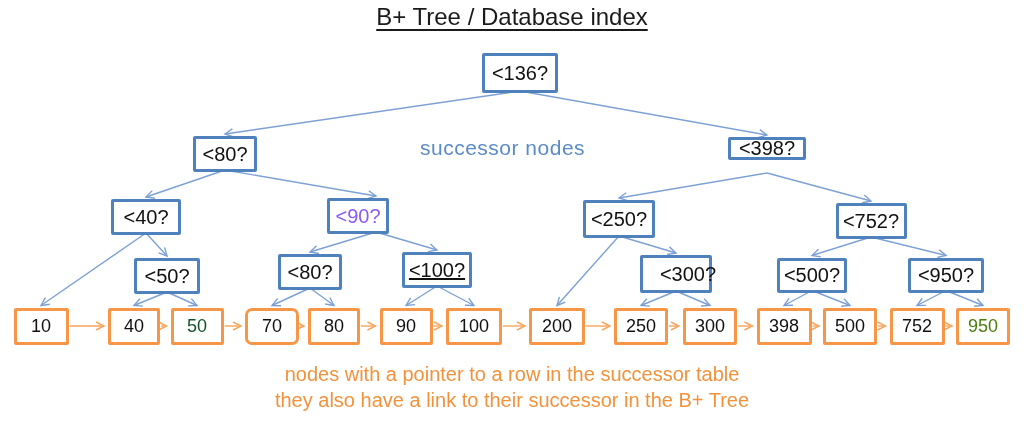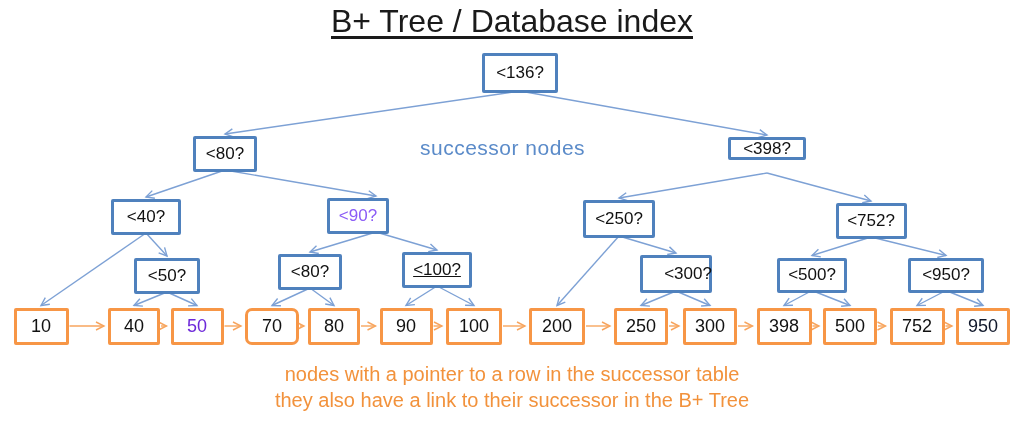--- a/index.html
+++ b/index.html
@@ -2,31 +2,31 @@
 <html style="--c-decision-border: #4f81bd; --c-leaf-border: #f79646; --c-caption: #5b8bc9; --c-note: #f2923c;"><head>
 <meta charset="utf-8">
 <style>
   html,body{margin:0;padding:0;background:#fff;}
   .stage{
     position:relative;width:1024px;height:424px;background:#ffffff;
     font-family:"Liberation Sans", sans-serif;overflow:hidden;
   }
   .title{
     position:absolute;top:3px;left:0;right:0;text-align:center;
-    font-size:32px;color:#1a1a1a;text-decoration:underline;
+    font-size:24px;color:#1a1a1a;text-decoration:underline;
     text-underline-offset:4px;
   }
   #edges{position:absolute;left:0;top:0;z-index:1;}
   #nodes{position:absolute;left:0;top:0;width:100%;height:100%;z-index:2;pointer-events:none;}
   .node{
     position:absolute;display:flex;align-items:center;justify-content:center;
     background:#ffffff;box-sizing:border-box;color:#111;border-radius:2px;
     white-space:nowrap;
   }
-  .decision{border:3px solid var(--c-decision-border,#4f81bd);font-size:17px;}
+  .decision{border:3px solid var(--c-decision-border,#4f81bd);font-size:20px;}
   .leaf{border:3px solid var(--c-leaf-border,#f79646);font-size:18px;}
   .caption{
     position:absolute;left:420px;top:136px;font-size:21px;
     color:var(--c-caption,#5b8bc9);letter-spacing:0.5px;
   }
   .notes{
     position:absolute;top:361px;left:0;right:0;text-align:center;
     font-size:20px;line-height:26px;color:var(--c-note,#f2923c);
   }
 </style>
@@ -93,31 +93,31 @@
       <div class="node decision" style="left: 583px; top: 200px; width: 72px; height: 38px; color: rgb(17, 17, 17);">&lt;250?</div>
       <div class="node decision" style="left: 835.5px; top: 203px; width: 71px; height: 36px; color: rgb(17, 17, 17);">&lt;752?</div>
       <div class="node decision" style="left: 134px; top: 258px; width: 66px; height: 36px; color: rgb(17, 17, 17);">&lt;50?</div>
       <div class="node decision" style="left: 278px; top: 254px; width: 64px; height: 36px; color: rgb(17, 17, 17);">&lt;80?</div>
       <div class="node decision" style="left: 402px; top: 252px; width: 70px; height: 36px; color: rgb(17, 17, 17); text-decoration: underline;">&lt;100?</div>
       <div class="node decision" style="left: 640px; top: 255px; width: 72px; height: 38px; color: rgb(17, 17, 17); padding-left: 24px;">&lt;300?</div>
       <div class="node decision" style="left: 777px; top: 257.5px; width: 70px; height: 35px; color: rgb(17, 17, 17);">&lt;500?</div>
       <div class="node decision" style="left: 908px; top: 257.5px; width: 76px; height: 35px; color: rgb(17, 17, 17);">&lt;950?</div>
       <div class="node leaf" style="left: 13.5px; top: 307.5px; width: 55px; height: 37px; color: rgb(17, 17, 17);">10</div>
       <div class="node leaf" style="left: 108px; top: 307.5px; width: 52px; height: 37px; color: rgb(17, 17, 17);">40</div>
-      <div class="node leaf" style="left: 170.5px; top: 307.5px; width: 53px; height: 37px; color: #6d28d9;">50</div>
+      <div class="node leaf" style="left: 170.5px; top: 307.5px; width: 53px; height: 37px; color: #14532d;">50</div>
       <div class="node leaf" style="left: 245px; top: 307.5px; width: 54px; height: 37px; color: rgb(17, 17, 17); border-radius: 7px;">70</div>
       <div class="node leaf" style="left: 308px; top: 307.5px; width: 52px; height: 37px; color: rgb(17, 17, 17);">80</div>
       <div class="node leaf" style="left: 379.5px; top: 307.5px; width: 53px; height: 37px; color: rgb(17, 17, 17);">90</div>
       <div class="node leaf" style="left: 446px; top: 307.5px; width: 56px; height: 37px; color: rgb(17, 17, 17);">100</div>
       <div class="node leaf" style="left: 529px; top: 307.5px; width: 56px; height: 37px; color: rgb(17, 17, 17);">200</div>
       <div class="node leaf" style="left: 614px; top: 307.5px; width: 54px; height: 37px; color: rgb(17, 17, 17);">250</div>
       <div class="node leaf" style="left: 683px; top: 307.5px; width: 54px; height: 37px; color: rgb(17, 17, 17);">300</div>
       <div class="node leaf" style="left: 756.5px; top: 307.5px; width: 55px; height: 37px; color: rgb(17, 17, 17);">398</div>
       <div class="node leaf" style="left: 823px; top: 307.5px; width: 54px; height: 37px; color: rgb(17, 17, 17);">500</div>
       <div class="node leaf" style="left: 889.5px; top: 307.5px; width: 55px; height: 37px; color: rgb(17, 17, 17);">752</div>
-      <div class="node leaf" style="left: 956px; top: 307.5px; width: 54px; height: 37px; color: #0f172a;">950</div>
+      <div class="node leaf" style="left: 956px; top: 307.5px; width: 54px; height: 37px; color: #4d7c0f;">950</div>
     </div>
   <div class="caption">successor nodes</div>
   <div class="notes">
     <div>nodes with a pointer to a row in the successor table</div>
     <div>they also have a link to their successor in the B+ Tree</div>
   </div>
 </div>
 
 </body></html>

